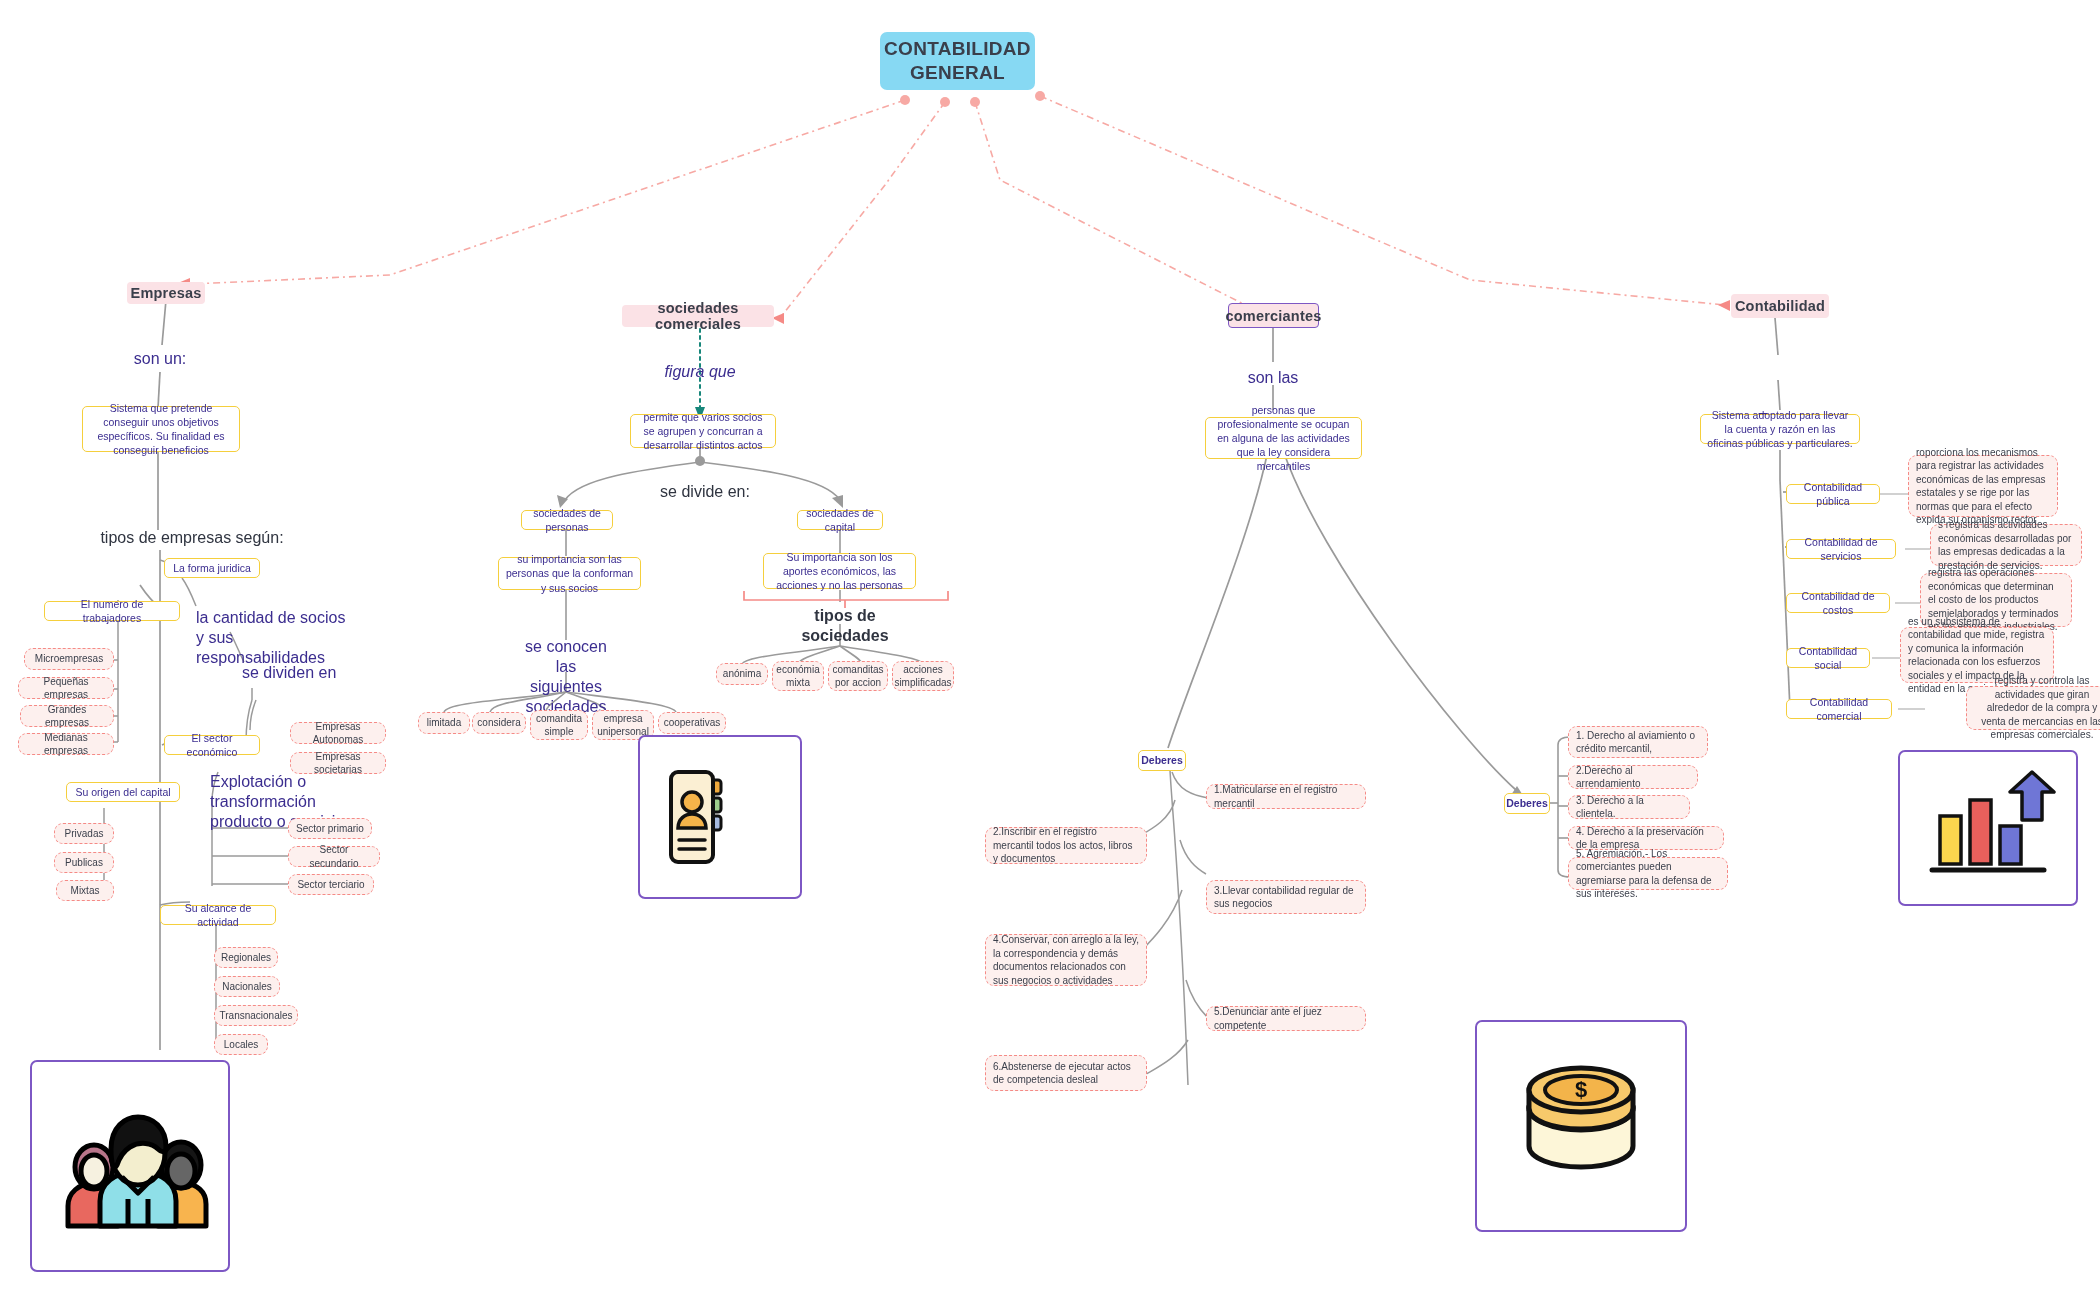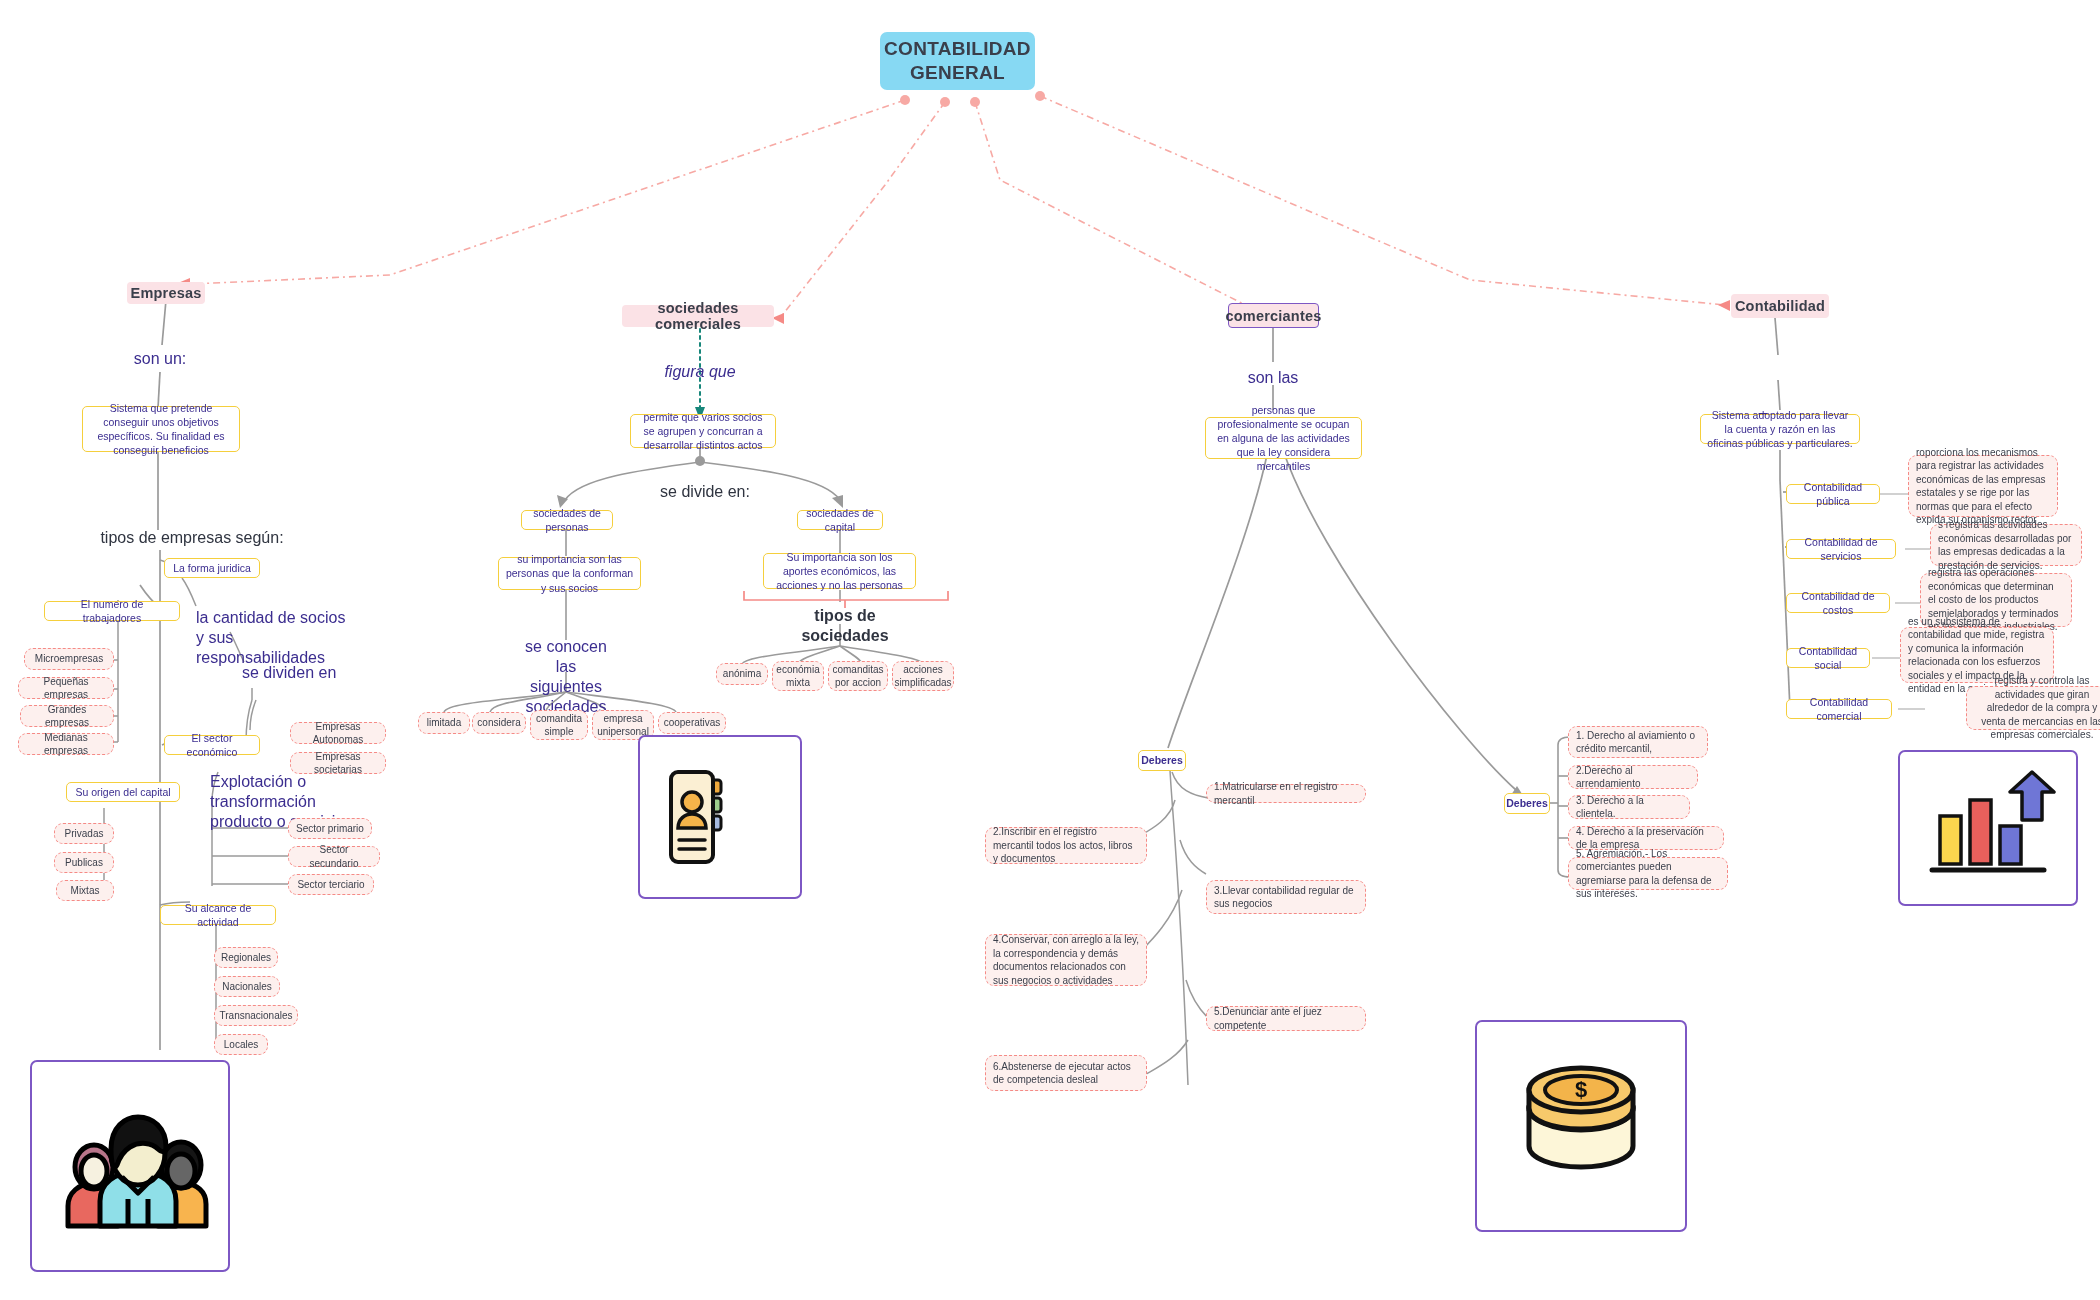--- a/index.html
+++ b/index.html
@@ -355,21 +355,21 @@
     <span>comerciantes</span>
   </div>
   <div class="cap" style="left:1233px;top:368px;width:80px;">son las</div>
   <div class="node n-yellow" style="left:1205px;top:417px;width:157px;height:42px;">
     <span>personas que  profesionalmente se ocupan en alguna de las actividades que la ley considera mercantiles</span>
   </div>
 
   <div class="node n-yellow bold" style="left:1138px;top:750px;width:48px;height:21px;">
     <span>Deberes</span>
   </div>
-  <div class="node n-pink lefttext" style="left:1206px;top:784px;width:160px;height:19px;">
+  <div class="node n-pink lefttext" style="left:1206px;top:784px;width:160px;height:25px;">
     <span>1.Matricularse en el registro mercantil</span>
   </div>
   <div class="node n-pink lefttext" style="left:985px;top:827px;width:162px;height:37px;">
     <span>2.Inscribir en el registro mercantil todos los actos, libros y documentos</span>
   </div>
   <div class="node n-pink lefttext" style="left:1206px;top:880px;width:160px;height:34px;">
     <span>3.Llevar contabilidad regular de sus negocios</span>
   </div>
   <div class="node n-pink lefttext" style="left:985px;top:934px;width:162px;height:52px;">
     <span>4.Conservar, con arreglo a la ley, la correspondencia y demás documentos relacionados con sus negocios o actividades</span>

